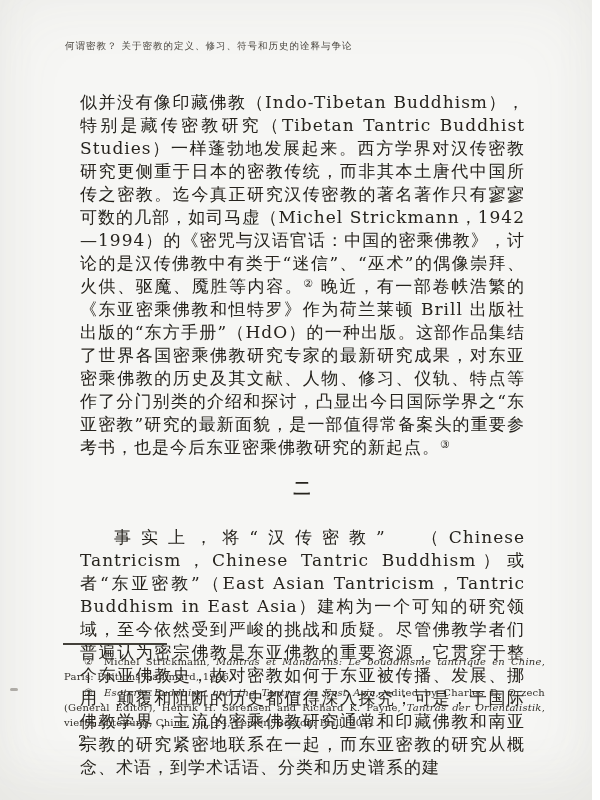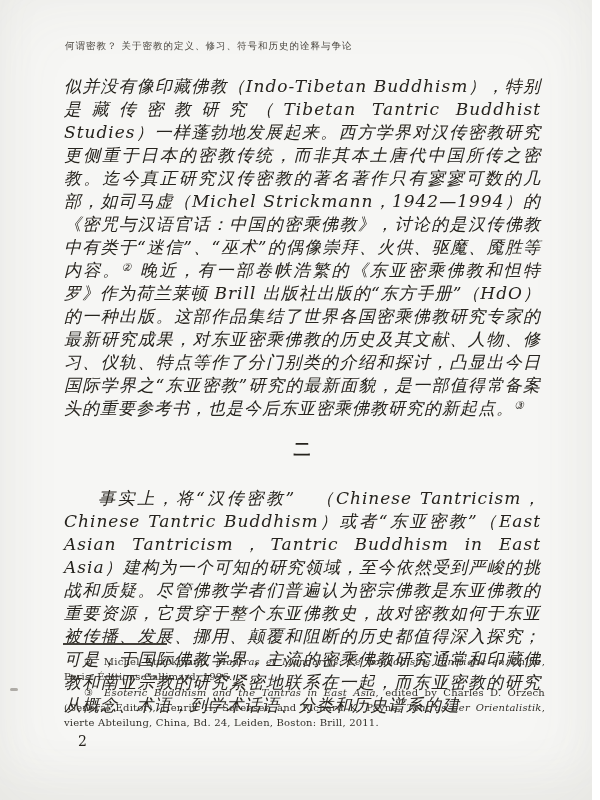--- a/index.html
+++ b/index.html
@@ -28,28 +28,27 @@
     color: #4a463f;
     white-space: nowrap;
   }
   .body-text {
     position: absolute;
     top: 75px;
     left: 64px;
     width: 477px;
   }
   .para {
-    margin: 0;
+    margin: 16px;
     font-size: 17px;
     line-height: 23px;
     letter-spacing: 1px;
     text-align: justify;
     text-justify: inter-ideograph;
     color: #26231d;
-    font-style: italic;
   }
   .para.indent { text-indent: 2em; }
   .section-heading {
     margin: 18px 0 26px 0;
     font-size: 17px;
     font-weight: 600;
     text-align: center;
     letter-spacing: 1px;
     color: #26231d;
   }

